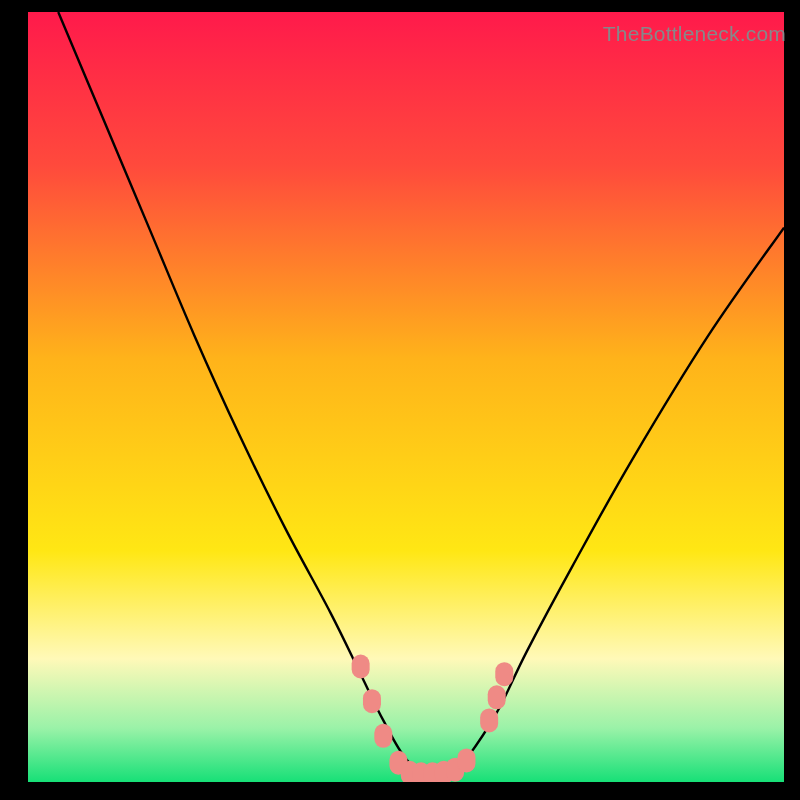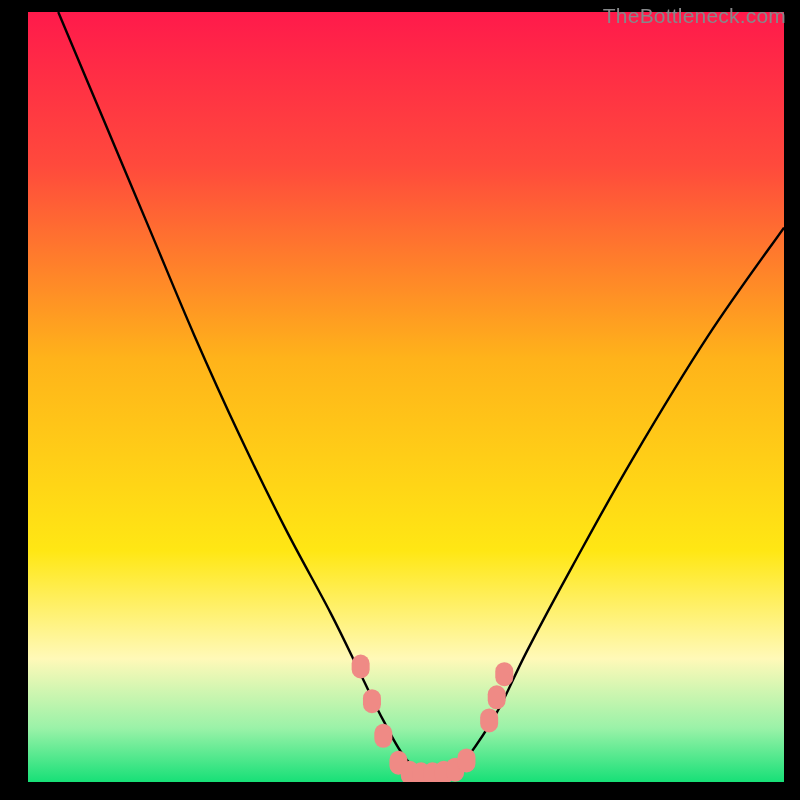--- a/index.html
+++ b/index.html
@@ -20,21 +20,21 @@
   }
   .plot {
     position: absolute;
     left: 0;
     top: 0;
     width: 756px;
     height: 770px;
   }
   .watermark {
     position: absolute;
-    top: 4px;
+    top: 22px;
     right: 14px;
     font-family: Arial, Helvetica, sans-serif;
     font-size: 21px;
     color: #86888a;
     letter-spacing: 0.2px;
     font-weight: 500;
   }
 </style>
 </head>
 <body>

